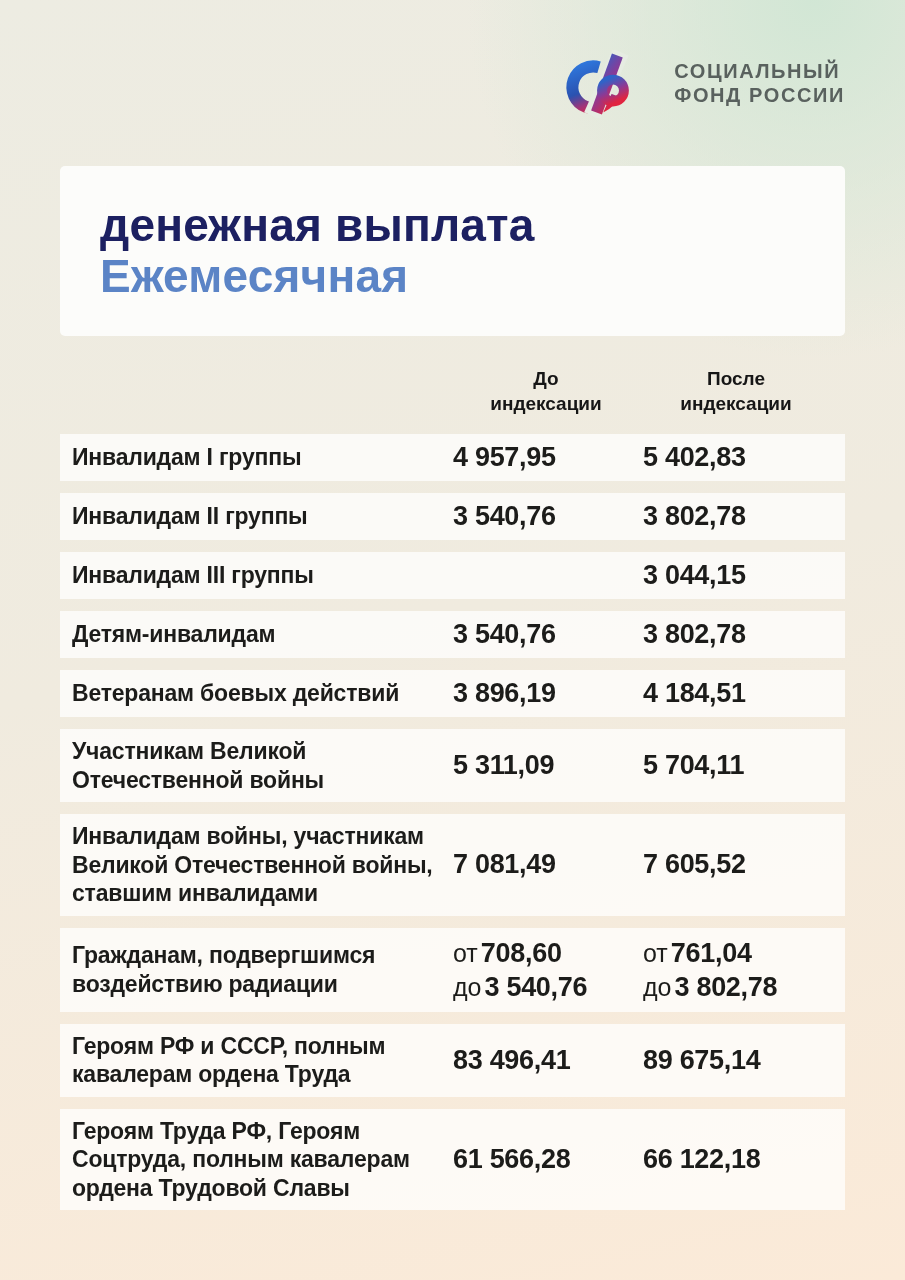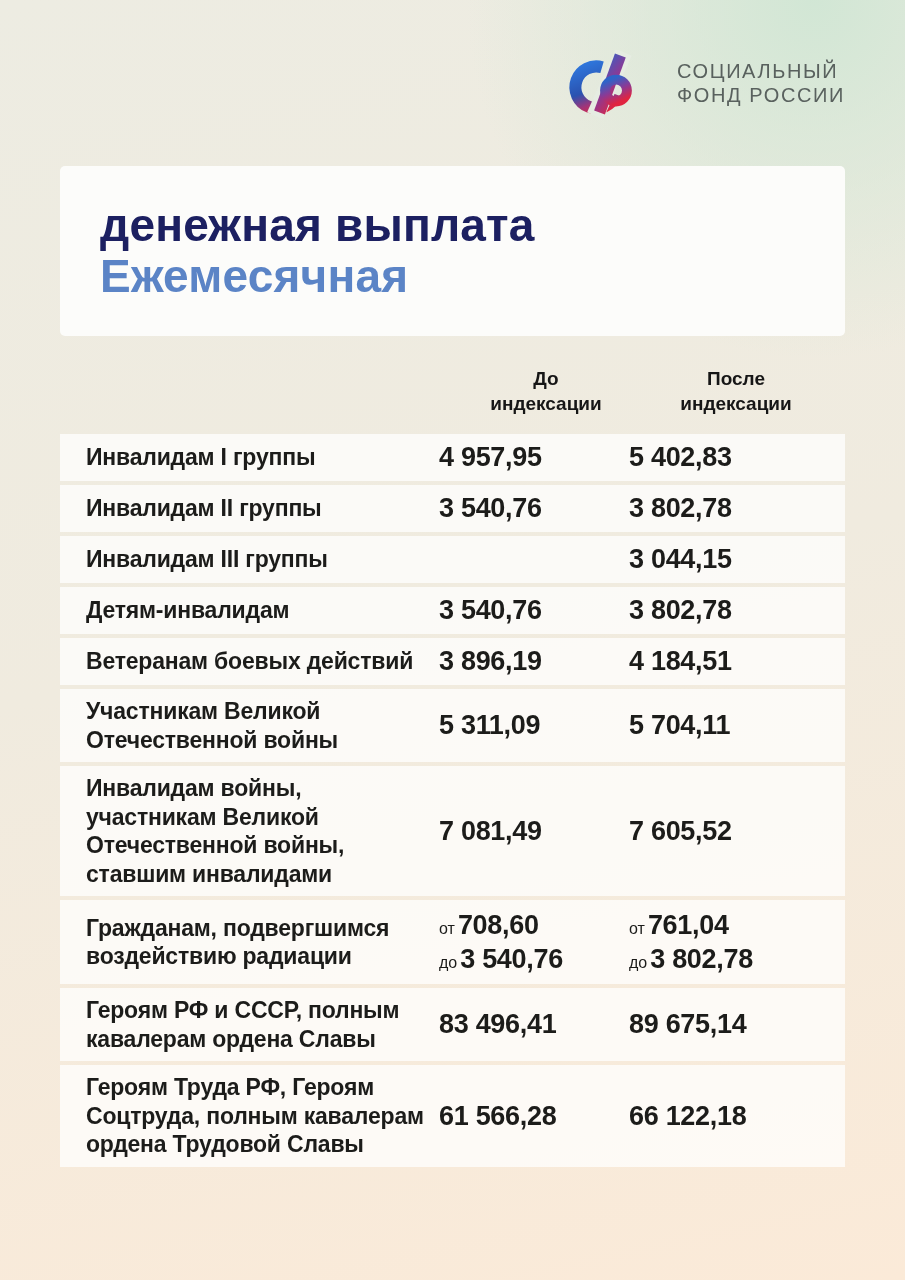--- a/index.html
+++ b/index.html
@@ -17,21 +17,21 @@
   }
 
   
   .brand {
     display:flex; justify-content:flex-end; align-items:center;
     gap:15px; padding-top:50px;
   }
   .brand-logo svg { width:76px; height:68px; display:block; }
   .brand-name {
     color:var(--brand-text, #59615e);
-    font-size:20px; font-weight:400;
+    font-size:20px; font-weight:700;
     letter-spacing:1.6px; line-height:1.18;
     text-transform:uppercase;
     margin-left:19px;
   }
 
   
   .title-card {
     margin-top:48px;
     background:#fcfcfa;
     border-radius:5px;
@@ -52,39 +52,39 @@
   .col-h {
     width:190px; text-align:center;
     font-weight:bold; font-size:19px; line-height:1.32;
     color:#161616;
   }
 
   
   .row {
     display:flex; align-items:center;
     background:rgba(255,255,255,0.74);
-    margin-bottom:4px;
-    padding:8px 26px;
+    margin-bottom:12px;
+    padding:8px 12px;
     min-height:47px;
   }
   .row-label {
     flex:1;
     font-size:23px; font-weight:bold;
     line-height:1.24; letter-spacing:-0.2px;
     color:var(--text-dark, #1c1c1a);
     padding-right:6px;
   }
   .cell {
     width:190px; text-align:left;
     font-size:27px; font-weight:bold;
     letter-spacing:-0.3px; white-space:nowrap;
     color:var(--text-dark, #1c1c1a);
   }
   .rng-line { display:block; line-height:1.26; }
-  .rng-prefix { font-size:16px; font-weight:normal; letter-spacing:0; padding-right:3px; }
+  .rng-prefix { font-size:25px; font-weight:normal; letter-spacing:0; padding-right:3px; }
 </style>
 </head>
 <body>
 
 <div class="page">
 
   <div class="brand">
     <div class="brand-logo">
       <svg viewBox="0 0 66 62" aria-hidden="true">
         <defs>
@@ -177,21 +177,21 @@
           <span class="rng-line"><span class="rng-prefix">от</span><span>708,60</span></span>
           <span class="rng-line"><span class="rng-prefix">до</span><span>3 540,76</span></span>
         </div>
       <div class="cell cell-after">
           <span class="rng-line"><span class="rng-prefix">от</span><span>761,04</span></span>
           <span class="rng-line"><span class="rng-prefix">до</span><span>3 802,78</span></span>
         </div>
     </div>
 
     <div class="row">
-      <div class="row-label">Героям РФ и СССР, полным кавалерам ордена Славы</div>
+      <div class="row-label">Героям РФ и СССР, полным кавалерам ордена Труда</div>
       <div class="cell cell-before">83 496,41</div>
       <div class="cell cell-after">89 675,14</div>
     </div>
 
     <div class="row">
       <div class="row-label">Героям Труда РФ, Героям Соцтруда, полным кавалерам ордена Трудовой Славы</div>
       <div class="cell cell-before">61 566,28</div>
       <div class="cell cell-after">66 122,18</div>
     </div>
   </div>

